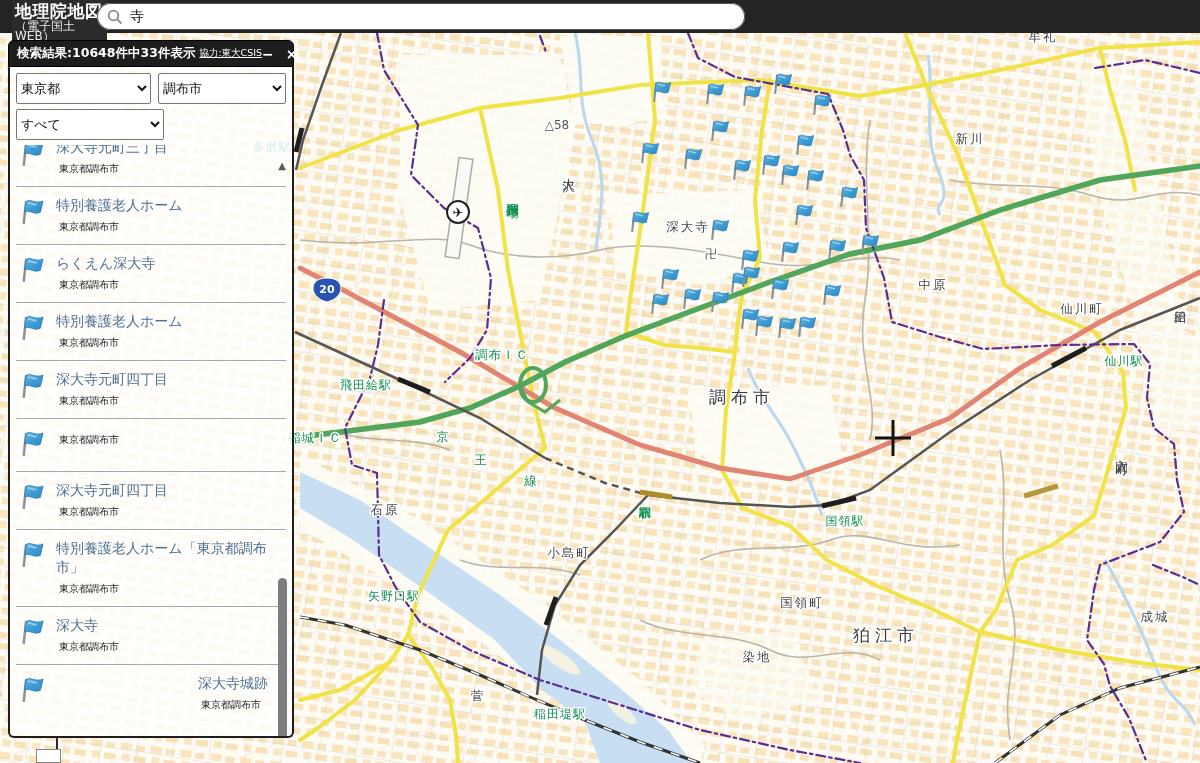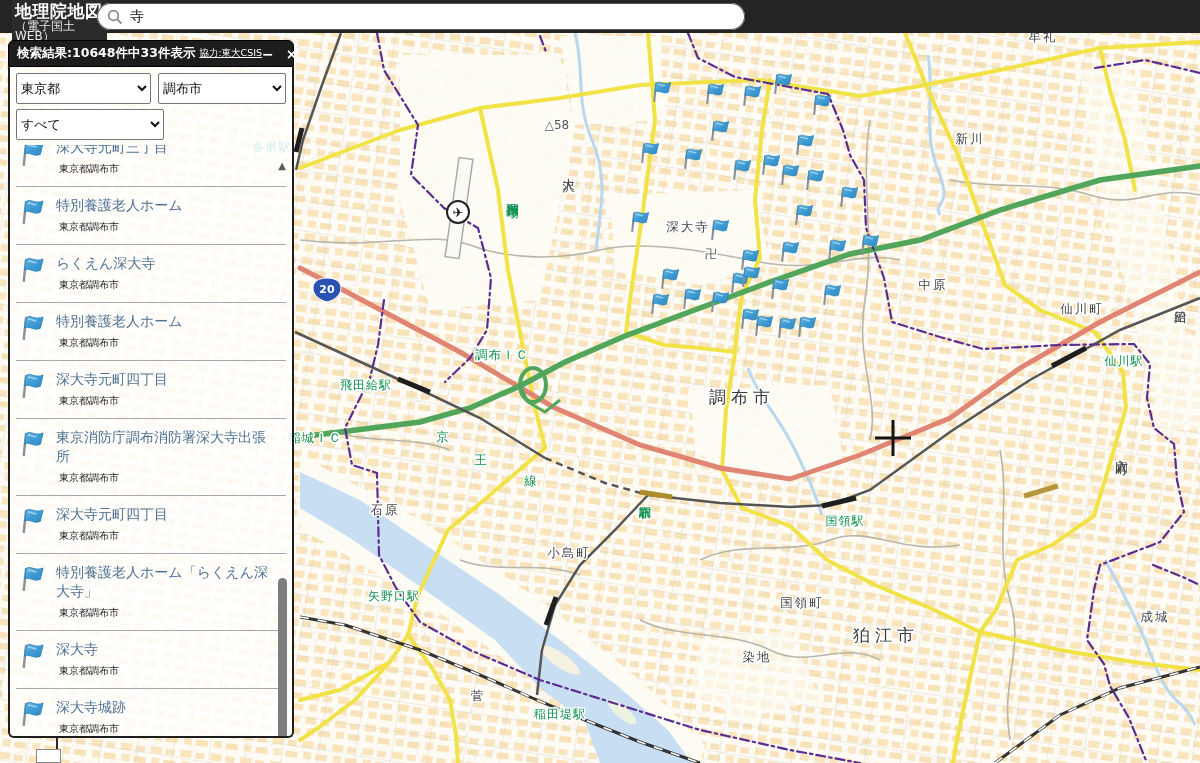--- a/index.html
+++ b/index.html
@@ -39,21 +39,21 @@
   .panel-close { margin-left:12px; margin-right:2px; font-size:14px; font-weight:bold; color:#fff; cursor:pointer; }
   .panel-body { position:relative; height:671px; background:rgba(255,255,255,0.83);
     border:2px solid #1d1d1d; border-top:none; border-radius:0 0 6px 6px; padding:6px 6px 4px 6px; overflow:hidden; }
   .filter-row { display:flex; gap:7px; margin-bottom:5px; }
   .filter-row select { height:31px; font-size:13px; font-family:inherit; border:1px solid #767676;
     background:#fff; border-radius:2px; color:#111; }
   .sel-pref { width:136px; } .sel-city { width:129px; } .sel-cat { width:148px; }
   .result-list { position:relative; height:612px; overflow:hidden; }
   .result-item { display:flex; padding:9px 18px 10px 4px; border-bottom:1px solid #a8a8a8; }
   .result-item:first-child { margin-top:-16px; }
-  .result-item:last-child { border-bottom:none; }
+  .result-item:last-child { border-bottom:none;justify-content:space-between; }
   .flag-cell { flex:0 0 36px; padding-top:2px; }
   .result-name { font-size:14px; color:#4f7192; line-height:19px; cursor:pointer; }
   .result-addr { font-size:10px; color:#222; margin-top:5px; margin-left:3px; }
   
   .sb { position:absolute; right:3px; top:93px; width:13px; height:600px; z-index:5; }
   .sb-up, .sb-down { position:absolute; left:0; width:12px; height:12px; color:#5a5a5a; font-size:10px;
     text-align:center; line-height:12px; cursor:pointer; }
   .sb-up { top:0; }
   .sb-thumb { position:absolute; left:2px; top:418px; width:9px; height:170px; background:#7d7d7d; border-radius:5px; cursor:pointer; }
 
@@ -374,21 +374,20 @@
       </div>
     </div>
 
     <div class="result-item">
       <div class="flag-cell">
         <svg width="27" height="27" viewBox="0 0 22 22">
                 <use href="#flag"></use>
               </svg>
       </div>
       <div>
-        <div class="result-name">東京消防庁調布消防署深大寺出張所</div>
         <div class="result-addr">東京都調布市</div>
       </div>
     </div>
 
     <div class="result-item">
       <div class="flag-cell">
         <svg width="27" height="27" viewBox="0 0 22 22">
                 <use href="#flag"></use>
               </svg>
       </div>
@@ -398,21 +397,21 @@
       </div>
     </div>
 
     <div class="result-item">
       <div class="flag-cell">
         <svg width="27" height="27" viewBox="0 0 22 22">
                 <use href="#flag"></use>
               </svg>
       </div>
       <div>
-        <div class="result-name">特別養護老人ホーム「らくえん深大寺」</div>
+        <div class="result-name">特別養護老人ホーム「東京都調布市」</div>
         <div class="result-addr">東京都調布市</div>
       </div>
     </div>
 
     <div class="result-item">
       <div class="flag-cell">
         <svg width="27" height="27" viewBox="0 0 22 22">
                 <use href="#flag"></use>
               </svg>
       </div>

